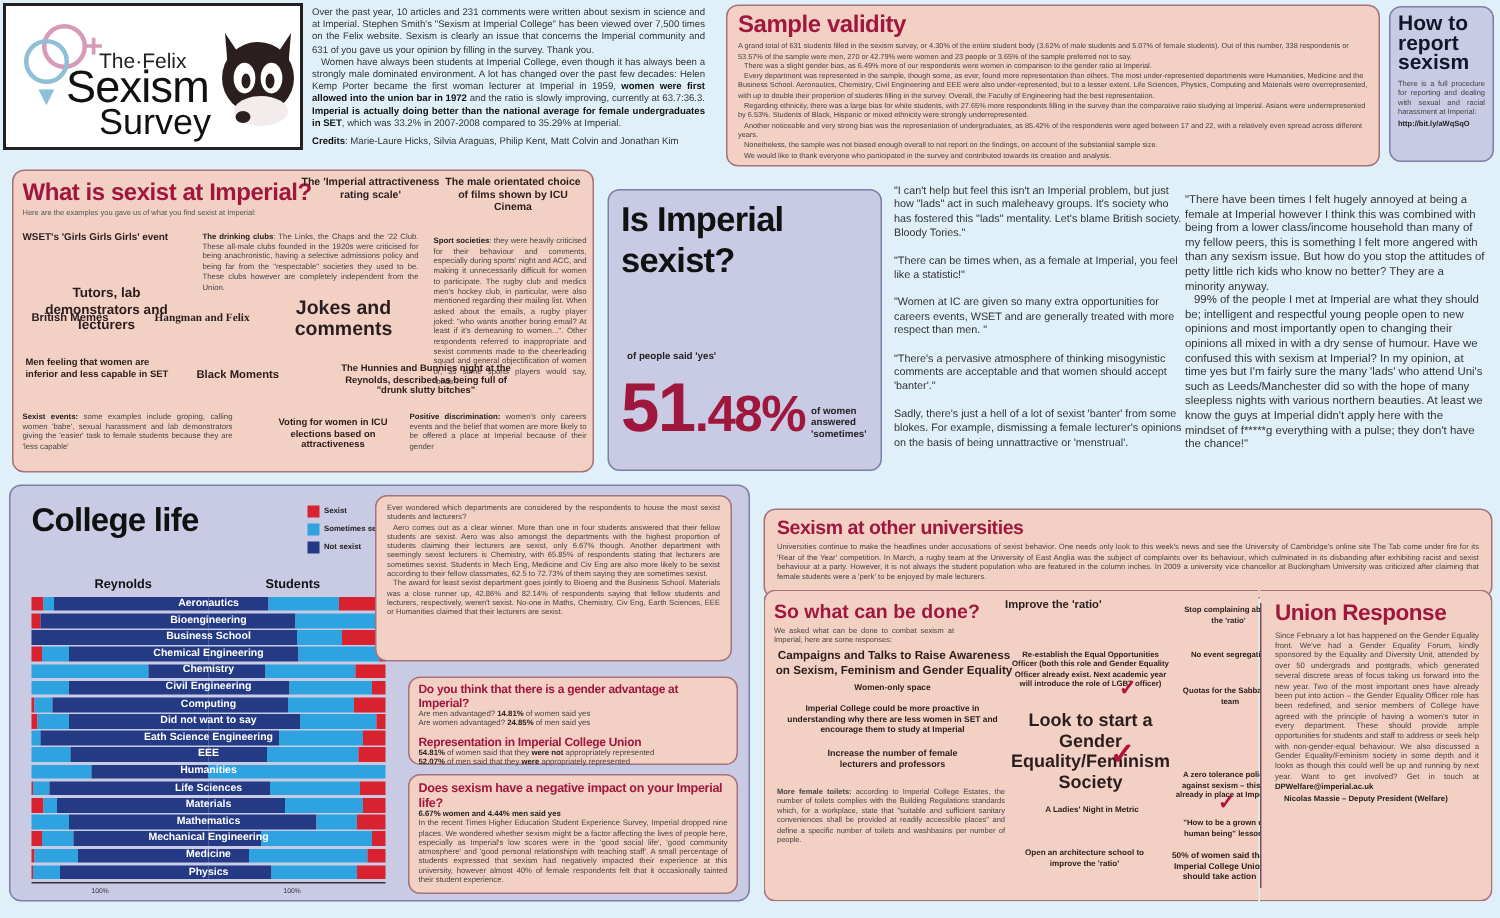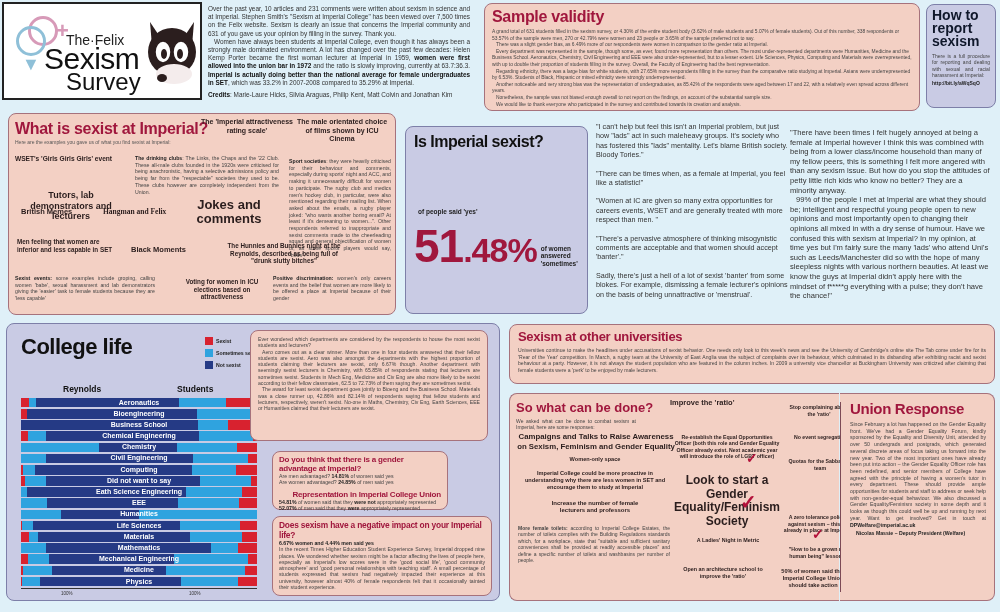--- a/index.html
+++ b/index.html
@@ -66,21 +66,21 @@
   #what .item { position:absolute; color:#2a1d1d; font-weight:bold; text-align:center; }
   #what .desc { position:absolute; font-size: 5.2px; line-height: 6.7px; color:#444; text-align: justify; }
   #what .desc b { color:#222; }
   #what-title { position:absolute; left: 6px; top: 6px; font-size: 16px; color:#a0173d; font-weight:bold; }
   #what-sub { position:absolute; left: 6px; top: 25px; font-size: 5px; color:#555; }
 
   
   #isx {
     left: 405px; top: 126px; width: 183px; height: 188px; padding: 6px 8px;
   }
-  #isx h1 { font-size: 16px; color:#111; font-weight:bold; letter-spacing: -0.5px; margin-bottom: 18px; }
+  #isx h1 { font-size: 23px; color:#111; font-weight:bold; letter-spacing: -0.5px; margin-bottom: 8px; }
   .stat-row { display:flex; align-items:flex-end; height: 52px; }
   .stat-big { font-size: 46px; color:#a0173d; font-weight:bold; line-height: 46px; letter-spacing: -1px; }
   .stat-big .dec { font-size: 34px; }
   .stat-label { font-size: 6.5px; font-weight:bold; color:#222; margin-left: 4px; margin-bottom: 6px; line-height: 7.5px; }
 
   #quotes1 {
     left: 596px; top: 122px; width: 192px; font-size: 7.2px; line-height: 9.4px; color:#333;
   }
   #quotes1 p { margin-bottom: 9px; }
   #quotes2 {
@@ -108,35 +108,35 @@
   #axis { position:absolute; top: 204px; left: 0; width: 236px; border-top: 1px solid #333; font-size: 4.5px; color:#333; }
   #axis span { position:absolute; top: 2px; }
 
   #dept-text {
     left: 250px; top: 330px; width: 238px; height: 111px; padding: 5px 7px;
     font-size: 5.1px; line-height: 6.3px; color:#444; text-align: justify;
   }
   #dept-text p + p { text-indent: 4px; }
 
   #gender {
-    left: 272px; top: 451px; width: 176px; height: 59px; padding: 3px 6px;
+    left: 272px; top: 451px; width: 220px; height: 59px; padding: 3px 6px;
   }
   #gender h3, #impact h3 { font-size: 8px; color:#a0173d; font-weight:bold; letter-spacing:-0.2px; }
   #gender p, #impact p { font-size: 5.2px; line-height: 6.3px; color:#444; }
   #gender b, #impact b { color:#222; }
-  #gender h3.second { margin-top: 4px; text-align: right; }
+  #gender h3.second { margin-top: 4px; }
 
   #impact {
     left: 272px; top: 516px; width: 220px; height: 80px; padding: 3px 6px;
   }
   #impact p.body { text-align: justify; }
 
   
   #other {
-    left: 509px; top: 324px; width: 486px; height: 60px; padding: 4px 8px;
+    left: 509px; top: 339px; width: 486px; height: 60px; padding: 4px 8px;
   }
   #other h2 { font-size: 13px; color:#a0173d; font-weight:bold; margin-bottom: 3px; }
   #other p { font-size: 5.1px; line-height: 6.5px; color:#444; text-align: justify; }
 
   #done {
     left: 509px; top: 393px; width: 330px; height: 208px;
   }
   #done .item { position:absolute; font-weight:bold; color:#2a1d1d; text-align:center; }
   #done .desc { position:absolute; font-size: 5px; line-height: 6.4px; color:#444; text-align:justify; }
   #done .tick { position:absolute; color:#b3123a; font-weight:bold; }

